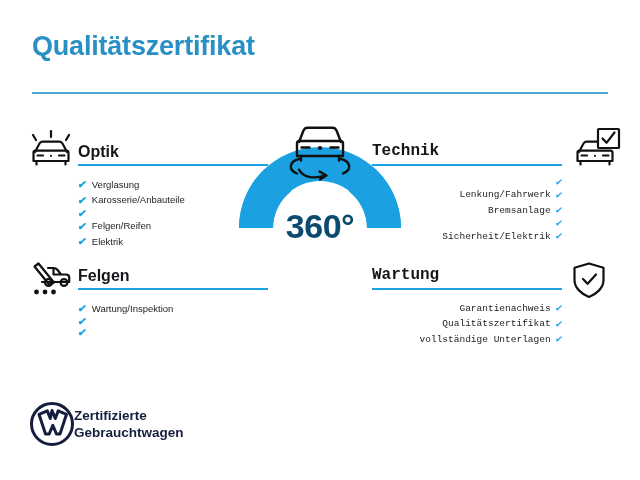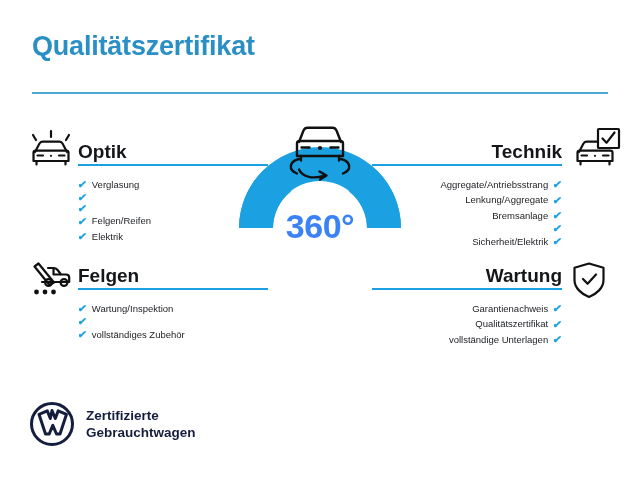--- a/index.html
+++ b/index.html
@@ -40,29 +40,29 @@
     height: 1.5px;
     background: #4ea8cf;
   }
 
   
   .block {
     position: absolute;
     width: 190px;
   }
   .block-left  { left: 78px; }
-  .block-right { right: 78px; text-align: right; }
+  .block-right { right: 78px; text-align: left; font-family: Liberation Mono, monospace; }
 
   .block-opt  { top: 142px; }
   .block-war  { top: 266px; }
   .block-tec  { top: 142px; }
   .block-gar  { top: 266px; }
 
   .sec-head {
-    font-size: 19px;
+    font-size: 16px;
     font-weight: bold;
     color: #14161a;
     line-height: 19px;
     white-space: nowrap;
   }
   .sec-rule {
     margin-top: 3px;
     height: 1.5px;
     background: #1ba1e2;
     width: 100%;
@@ -124,34 +124,33 @@
     position: absolute;
     left: 239px;
     top: 147px;
     width: 162px;
     height: 162px;
     display: flex;
     align-items: center;
     justify-content: center;
     font-size: 34px;
     font-weight: bold;
-    color: #3b82f6;
+    color: #0c4a6e;
     letter-spacing: -0.5px;
     pointer-events: none;
   }
   .badge-360 span { transform: translateY(-2px); }
 
   
   .footer {
     position: absolute;
     left: 30px;
     top: 402px;
     display: flex;
     align-items: center;
-    gap: 12px;
   }
   .vw-mark { width: 44px; height: 44px; flex: none; }
   .vw-text {
     font-size: 13.5px;
     font-weight: bold;
     color: #151f3d;
     line-height: 17px;
     white-space: nowrap;
   }
 </style>
@@ -176,20 +175,21 @@
   <div class="block block-left block-opt">
     <div class="sec-head">Optik</div>
     <div class="sec-rule"></div>
     <ul class="sec-list">
       <li>
           <span class="check">✔</span>
           <span>Verglasung</span>
         </li>
       <li>
           <span class="check">✔</span>
+          <span>Karosserie/Anbauteile</span>
         </li>
       <li>
           <span class="check">✔</span>
         </li>
       <li>
           <span class="check">✔</span>
           <span>Felgen/Reifen</span>
         </li>
       <li>
           <span class="check">✔</span>
@@ -216,46 +216,44 @@
     <ul class="sec-list">
       <li>
           <span class="check">✔</span>
           <span>Wartung/Inspektion</span>
         </li>
       <li>
           <span class="check">✔</span>
         </li>
       <li>
           <span class="check">✔</span>
-          <span>vollständiges Zubehör</span>
         </li>
     </ul>
   </div>
 
   <div class="sec-icon icon-technik">
     <svg viewBox="0 0 54 44" width="54" height="44" fill="none" stroke="#111111" stroke-width="2.2" stroke-linecap="round" stroke-linejoin="round">
       <path d="M11 26 L15.5 17.5 C16.3 16.2 17.3 15.6 18.8 15.6 L30 15.6"></path>
       <path d="M9.5 26.5 C9.5 25.3 10.4 24.6 11.6 24.6 L42.4 24.6 C43.6 24.6 44.5 25.3 44.5 26.5 L44.5 35 L9.5 35 Z"></path>
       <path d="M12.5 35 L12.5 38.5 M41.5 35 L41.5 38.5"></path>
       <path d="M13.5 29.5 L19 29.5 M35 29.5 L40.5 29.5"></path>
       <circle cx="27" cy="29.8" r="1.1" fill="#111111" stroke="none"></circle>
       <rect x="30" y="3" width="21" height="19" rx="0.8"></rect>
       <path d="M34.5 12.5 L38.5 16.8 L46.5 6.5"></path>
     </svg>
   </div>
   <div class="block block-right block-tec">
     <div class="sec-head">Technik</div>
     <div class="sec-rule"></div>
     <ul class="sec-list">
       <li>
-          <span>Aggregate/Antriebsstrang</span>
-          <span class="check">✔</span>
-        </li>
-      <li>
-          <span>Lenkung/Aggregate</span>
+          <span class="check">✔</span>
+        </li>
+      <li>
+          <span>Lenkung/Fahrwerk</span>
           <span class="check">✔</span>
         </li>
       <li>
           <span>Bremsanlage</span>
           <span class="check">✔</span>
         </li>
       <li>
           <span class="check">✔</span>
         </li>
       <li>

